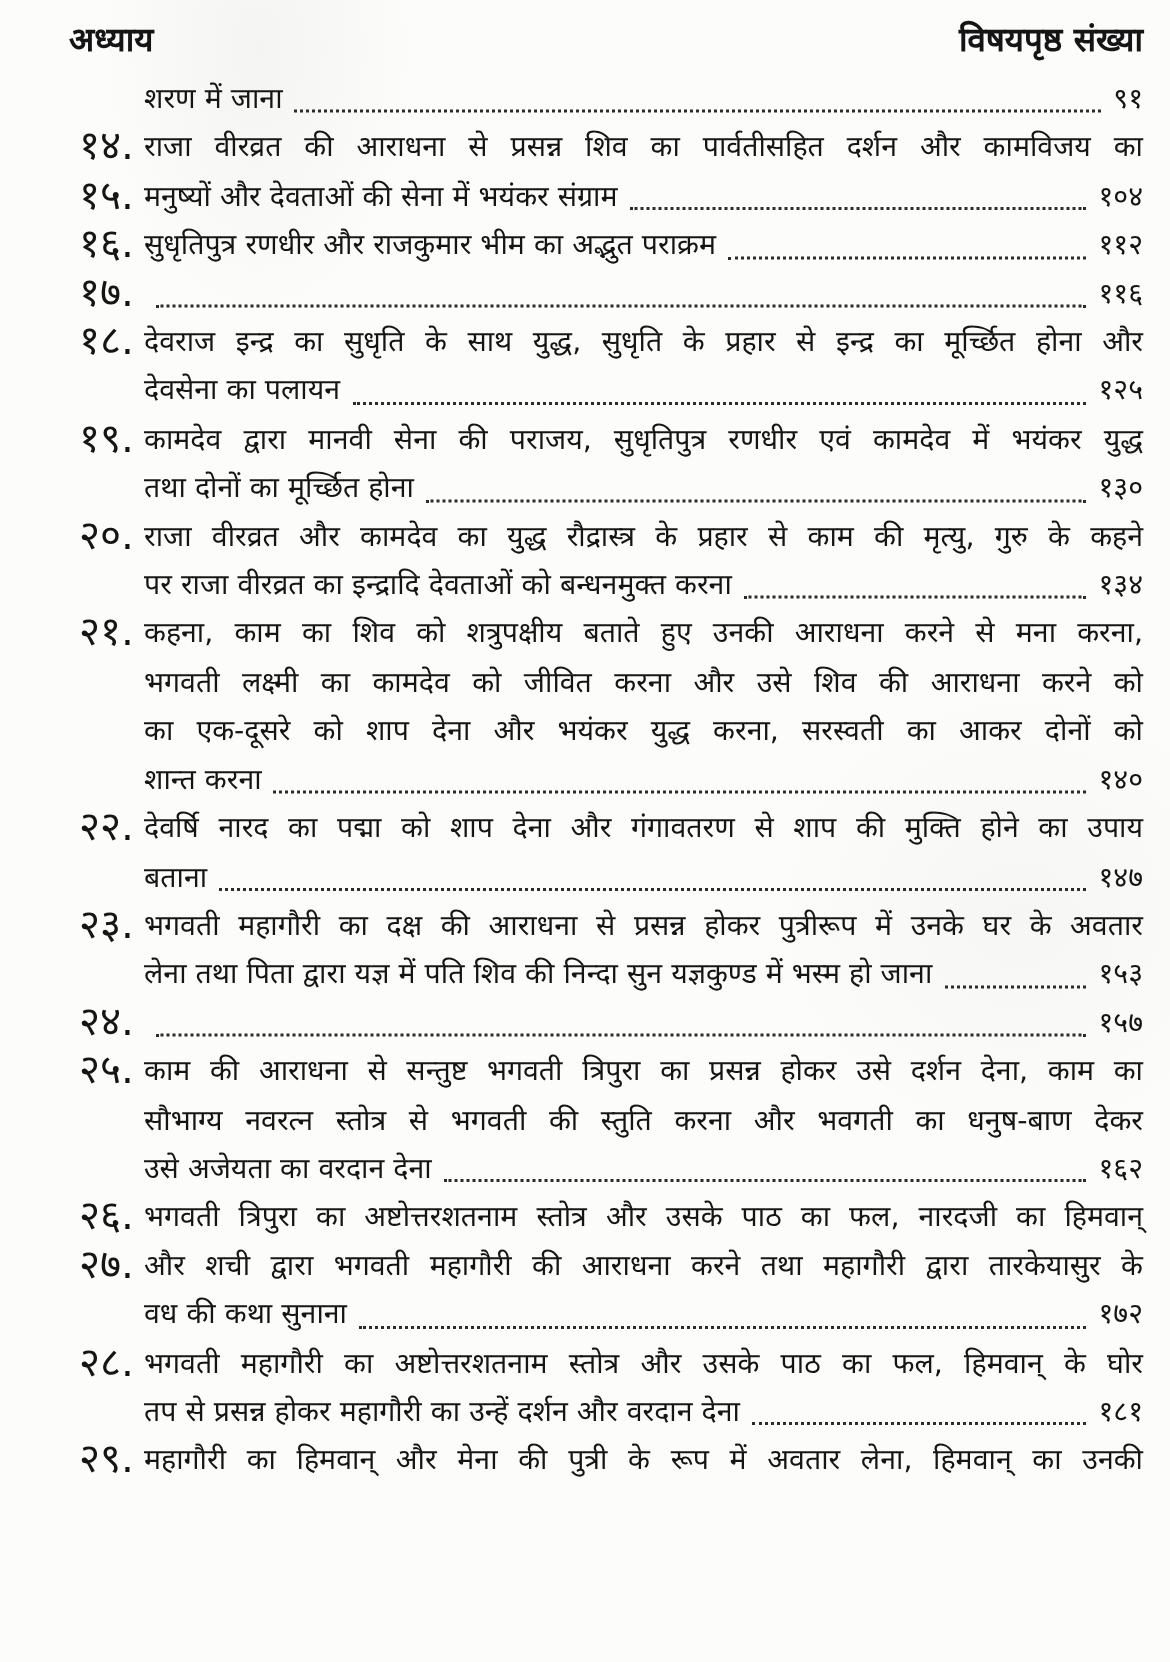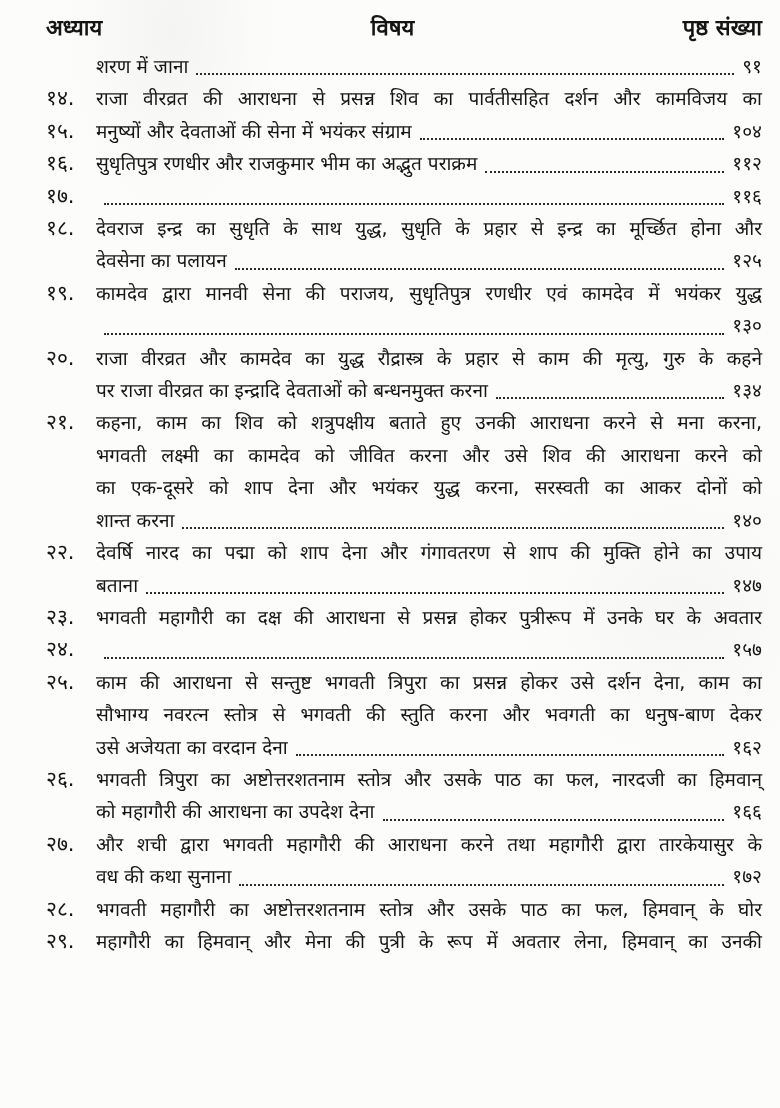--- a/index.html
+++ b/index.html
@@ -23,27 +23,28 @@
     margin-left: 16px;
   }
   .toc-header {
     display: flex;
     align-items: baseline;
     font-weight: bold;
     font-size: 22px;
     line-height: 32px;
     margin-bottom: 6px;
   }
-  .toc-header .col-subject { flex: 1; text-align: center; }
+  .toc-header .col-subject { flex: 1; text-align: right; }
   .entry { display: flex; }
   .entry-num {
     flex: none;
     width: 50px;
-    font-size: 21px;
+    font-size: 27px;
     line-height: 32.4px;
+    text-align: center;
   }
   .entry-body { flex: 1; min-width: 0; }
   .line {
     font-size: 19px;
     line-height: 32.4px;
   }
   .line.justify {
     text-align: justify;
     text-align-last: justify;
   }
@@ -122,20 +123,21 @@
             <span class="dots"></span>
             <span class="pagenum">१२५</span>
           </div>
         </div>
       </div>
       <div class="entry">
         <div class="entry-num">१९.</div>
         <div class="entry-body">
           <div class="line justify">कामदेव द्वारा मानवी सेना की पराजय, सुधृतिपुत्र रणधीर एवं कामदेव में भयंकर युद्ध</div>
           <div class="line lastline">
+            <span class="entry-text">तथा दोनों का मूर्च्छित होना</span>
             <span class="dots"></span>
             <span class="pagenum">१३०</span>
           </div>
         </div>
       </div>
       <div class="entry">
         <div class="entry-num">२०.</div>
         <div class="entry-body">
           <div class="line justify">राजा वीरव्रत और कामदेव का युद्ध रौद्रास्त्र के प्रहार से काम की मृत्यु, गुरु के कहने</div>
           <div class="line lastline">
@@ -166,20 +168,25 @@
             <span class="entry-text">बताना</span>
             <span class="dots"></span>
             <span class="pagenum">१४७</span>
           </div>
         </div>
       </div>
       <div class="entry">
         <div class="entry-num">२३.</div>
         <div class="entry-body">
           <div class="line justify">भगवती महागौरी का दक्ष की आराधना से प्रसन्न होकर पुत्रीरूप में उनके घर के अवतार</div>
+          <div class="line lastline">
+            <span class="entry-text">लेना तथा पिता द्वारा यज्ञ में पति शिव की निन्दा सुन यज्ञकुण्ड में भस्म हो जाना</span>
+            <span class="dots"></span>
+            <span class="pagenum">१५३</span>
+          </div>
         </div>
       </div>
       <div class="entry">
         <div class="entry-num">२४.</div>
         <div class="entry-body">
           <div class="line lastline">
             <span class="dots"></span>
             <span class="pagenum">१५७</span>
           </div>
         </div>
@@ -193,42 +200,42 @@
             <span class="entry-text">उसे अजेयता का वरदान देना</span>
             <span class="dots"></span>
             <span class="pagenum">१६२</span>
           </div>
         </div>
       </div>
       <div class="entry">
         <div class="entry-num">२६.</div>
         <div class="entry-body">
           <div class="line justify">भगवती त्रिपुरा का अष्टोत्तरशतनाम स्तोत्र और उसके पाठ का फल, नारदजी का हिमवान्</div>
-          <div class="line lastline">
-            <span class="entry-text">को महागौरी की आराधना का उपदेश देना</span>
-            <span class="dots"></span>
-            <span class="pagenum">१६६</span>
-          </div>
         </div>
       </div>
       <div class="entry">
         <div class="entry-num">२७.</div>
         <div class="entry-body">
           <div class="line justify">और शची द्वारा भगवती महागौरी की आराधना करने तथा महागौरी द्वारा तारकेयासुर के</div>
           <div class="line lastline">
             <span class="entry-text">वध की कथा सुनाना</span>
             <span class="dots"></span>
             <span class="pagenum">१७२</span>
           </div>
         </div>
       </div>
       <div class="entry">
         <div class="entry-num">२८.</div>
         <div class="entry-body">
           <div class="line justify">भगवती महागौरी का अष्टोत्तरशतनाम स्तोत्र और उसके पाठ का फल, हिमवान् के घोर</div>
+          <div class="line lastline">
+            <span class="entry-text">तप से प्रसन्न होकर महागौरी का उन्हें दर्शन और वरदान देना</span>
+            <span class="dots"></span>
+            <span class="pagenum">१८१</span>
+          </div>
         </div>
       </div>
       <div class="entry">
         <div class="entry-num">२९.</div>
         <div class="entry-body">
           <div class="line justify">महागौरी का हिमवान् और मेना की पुत्री के रूप में अवतार लेना, हिमवान् का उनकी</div>
         </div>
       </div>
     </div>
 </div>

